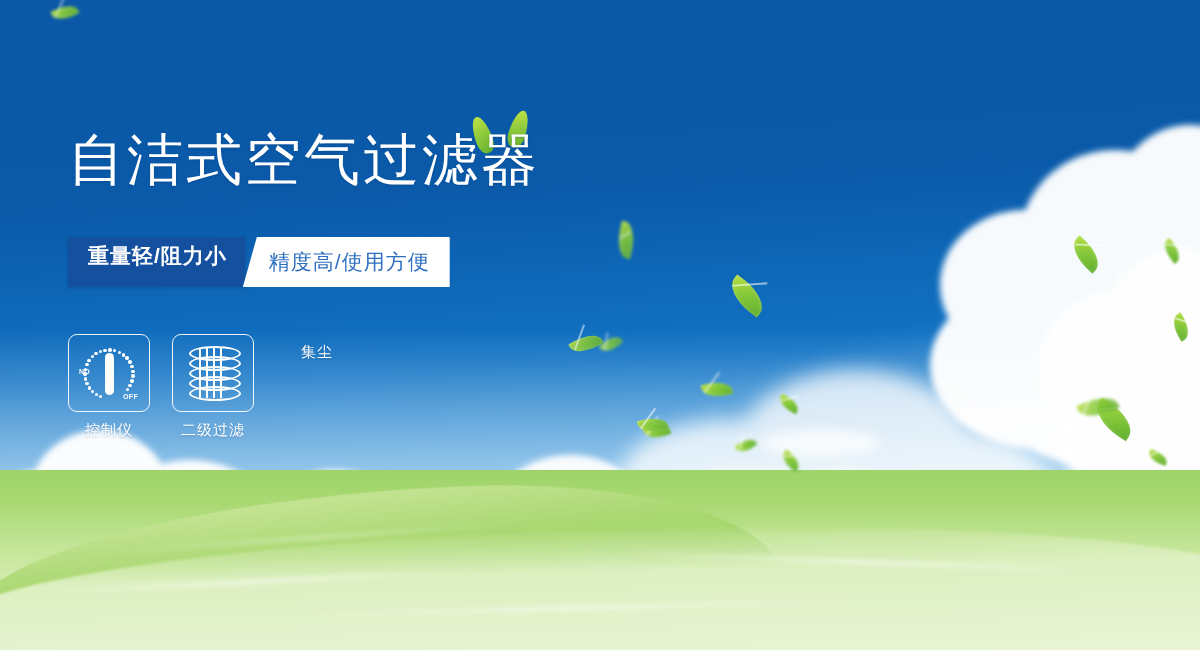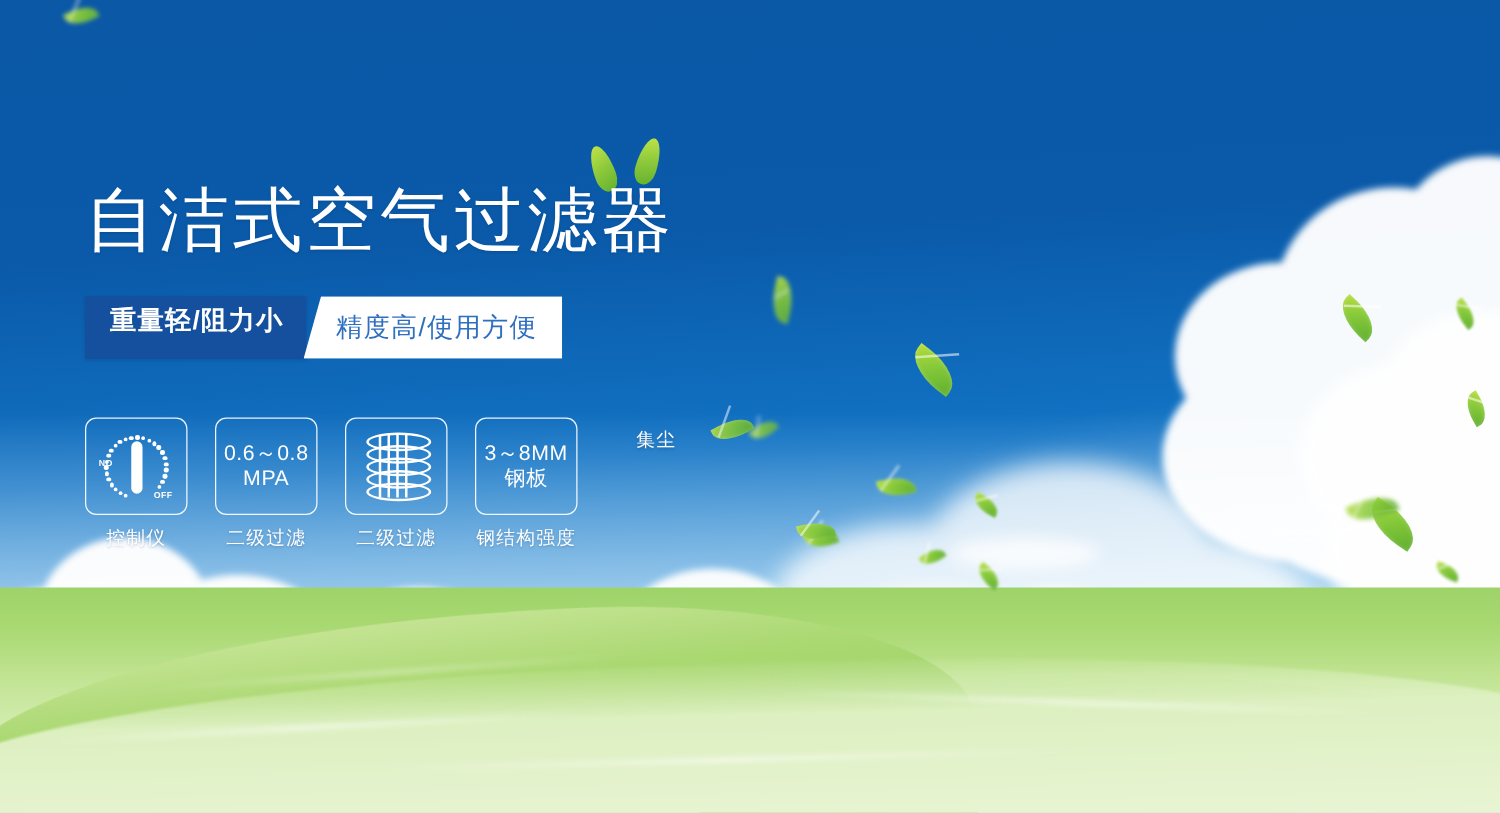--- a/index.html
+++ b/index.html
@@ -111,21 +111,21 @@
     box-shadow:inset 0 0 4px rgba(255,255,255,.25);
     position:relative;
   }
   .leaf i:after{
     content:"";position:absolute;left:8%;top:48%;width:84%;height:1.5px;
     background:rgba(255,255,255,.55);transform:rotate(-42deg);transform-origin:left center;
   }
 
   
   .headline{
-    position:absolute;left:68px;top:148px;
+    position:absolute;left:68px;top:132px;
     font-size:56px;line-height:1;letter-spacing:3px;
     color:#ffffff;font-weight:400;white-space:nowrap;
     text-shadow:0 1px 2px rgba(0,40,90,.25);
   }
   .sprouts{position:absolute;left:472px;top:110px;width:70px;height:46px;}
   .sprout{position:absolute;width:17px;height:38px;}
   .sprout i{
     display:block;width:100%;height:100%;
     background:linear-gradient(160deg,#c3e548 0%,#8ec93c 50%,#63b02e 100%);
     border-radius:60% 60% 55% 55% / 80% 80% 40% 40%;
@@ -349,52 +349,38 @@
             <div class="dot" style="left: 52.1504px; top: 25.6247px;"></div>
             <div class="dot" style="left: 52.2012px; top: 30.4752px;"></div>
             <div class="dot" style="left: 51.2757px; top: 35.2368px;"></div>
             <div class="dot" style="left: 49.4116px; top: 39.715px;"></div>
             <div class="dot" style="left: 46.6851px; top: 43.7269px;"></div>
           </div>
       </div>
       <div class="flabel">控制仪</div>
     </div>
 
-    <div class="feature">
-      <div class="fbox">
-        <div class="ftxt">0.6～0.8</div>
-        <div class="ftxt">MPA</div>
-      </div>
-      <div class="flabel">二级过滤</div>
-    </div>
 
     <div class="feature">
       <div class="fbox">
         <div class="coil">
           <div class="bar" style="left:12px;"></div>
           <div class="bar" style="left:19px;"></div>
           <div class="bar" style="left:26px;"></div>
           <div class="bar" style="left:33px;"></div>
           <div class="ring" style="top:2px;"></div>
           <div class="ring" style="top:12px;"></div>
           <div class="ring" style="top:22px;"></div>
           <div class="ring" style="top:32px;"></div>
           <div class="ring" style="top:42px;"></div>
         </div>
       </div>
       <div class="flabel">二级过滤</div>
     </div>
 
-    <div class="feature">
-      <div class="fbox">
-        <div class="ftxt">3～8MM</div>
-        <div class="ftxt">钢板</div>
-      </div>
-      <div class="flabel">钢结构强度</div>
-    </div>
 
     <div class="feature">
       <div class="flabel">集尘</div>
     </div>
 
   </div>
 
   <div class="leaf" style="left:570px;top:336px;width:32px;height:15px;transform:rotate(-28deg);opacity:.9;">
       <i></i>
     </div>

